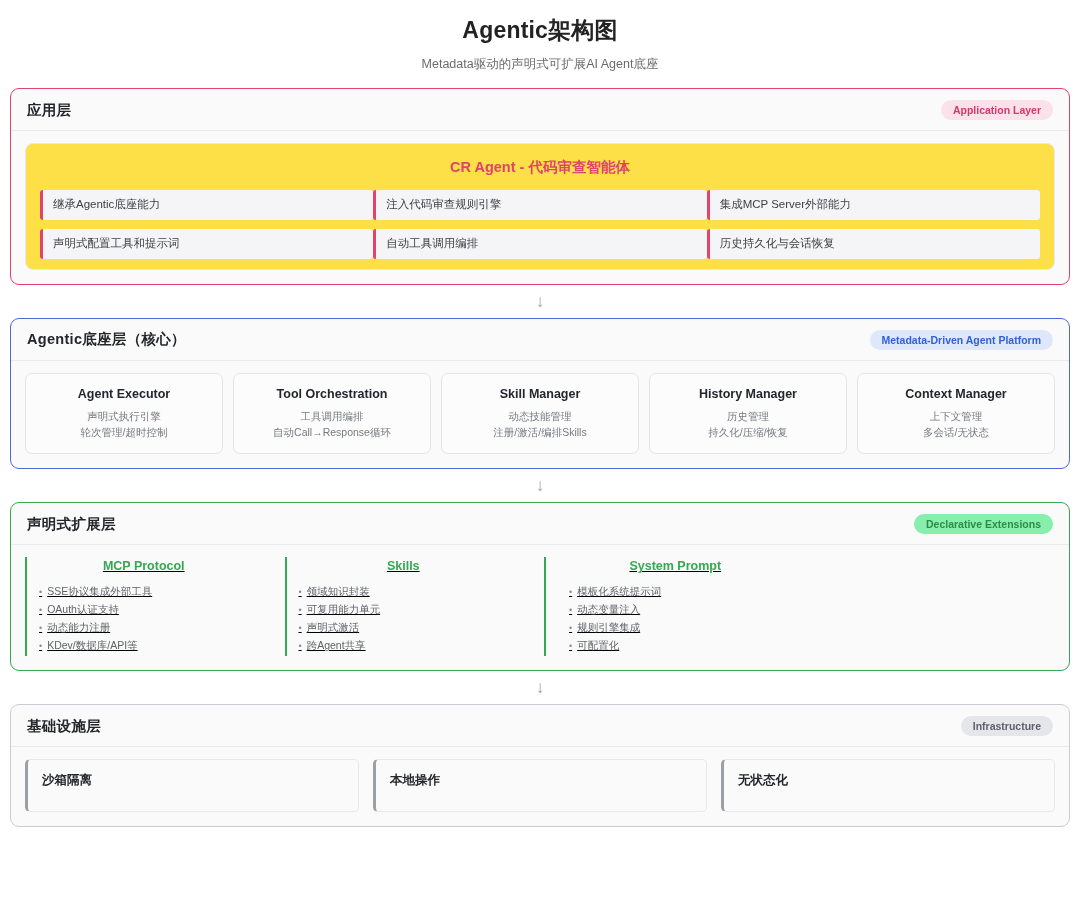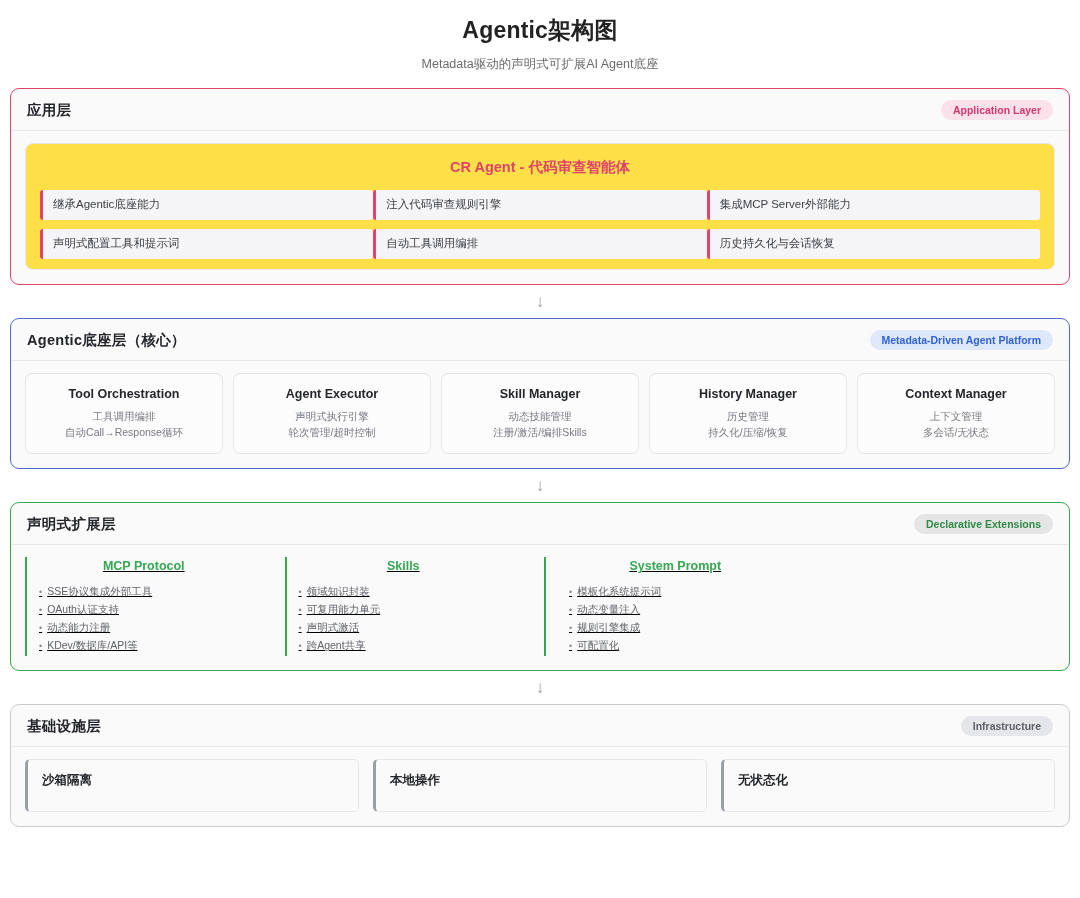--- a/index.html
+++ b/index.html
@@ -43,41 +43,41 @@
     margin-bottom: 0;
     overflow: hidden;
   }
   .layer.app   { border: 1.6px solid #e0436c; }
   .layer.core  { border: 1.6px solid #4f69cf; }
   .layer.ext   { border: 1.6px solid #35a852; }
   .layer.infra { border: 1.6px solid #c9ccd1; }
 
   .layer-head {
     display: flex;
-    align-items: flex-end;
+    align-items: center;
     justify-content: space-between;
     padding: 11px 16px 10px 16px;
     border-bottom: 1px solid #e9e9ec;
   }
   .layer-title {
     font-size: 14.5px;
     font-weight: bold;
     color: #24262b;
     letter-spacing: 0.3px;
   }
   .layer-badge {
     font-size: 10.5px;
     font-weight: bold;
     padding: 4px 12px;
     border-radius: 11px;
     white-space: nowrap;
   }
   .badge-pink  { background: #fbe2ea; color: #d6376a; }
   .badge-blue  { background: #dfe8fb; color: #2f62d6; }
-  .badge-green { background: #e5e5e5; color: #2f8b45; }
+  .badge-green { background: #86efac; color: #2f8b45; }
   .badge-gray  { background: #e4e6ea; color: #5d6169; }
 
   .layer-body { padding: 12px 14px 14px 14px; }
 
   
   .app-card {
     border: 1px solid #e8e8ec;
     border-radius: 8px;
     background: #fde047;
     padding: 14px 14px 10px 14px;
@@ -245,28 +245,28 @@
   <div class="arrow">↓</div>
 
   <section class="layer core">
     <div class="layer-head">
       <div class="layer-title">Agentic底座层（核心）</div>
       <div class="layer-badge badge-blue">Metadata-Driven Agent Platform</div>
     </div>
     <div class="layer-body">
       <div class="module-grid">
         <div class="module">
+          <div class="module-name">Agent Executor</div>
+          <div class="module-line">声明式执行引擎</div>
+          <div class="module-line">轮次管理/超时控制</div>
+        </div>
+        <div class="module">
           <div class="module-name">Tool Orchestration</div>
           <div class="module-line">工具调用编排</div>
           <div class="module-line">自动Call→Response循环</div>
-        </div>
-        <div class="module">
-          <div class="module-name">Agent Executor</div>
-          <div class="module-line">声明式执行引擎</div>
-          <div class="module-line">轮次管理/超时控制</div>
         </div>
         <div class="module">
           <div class="module-name">Skill Manager</div>
           <div class="module-line">动态技能管理</div>
           <div class="module-line">注册/激活/编排Skills</div>
         </div>
         <div class="module">
           <div class="module-name">History Manager</div>
           <div class="module-line">历史管理</div>
           <div class="module-line">持久化/压缩/恢复</div>

